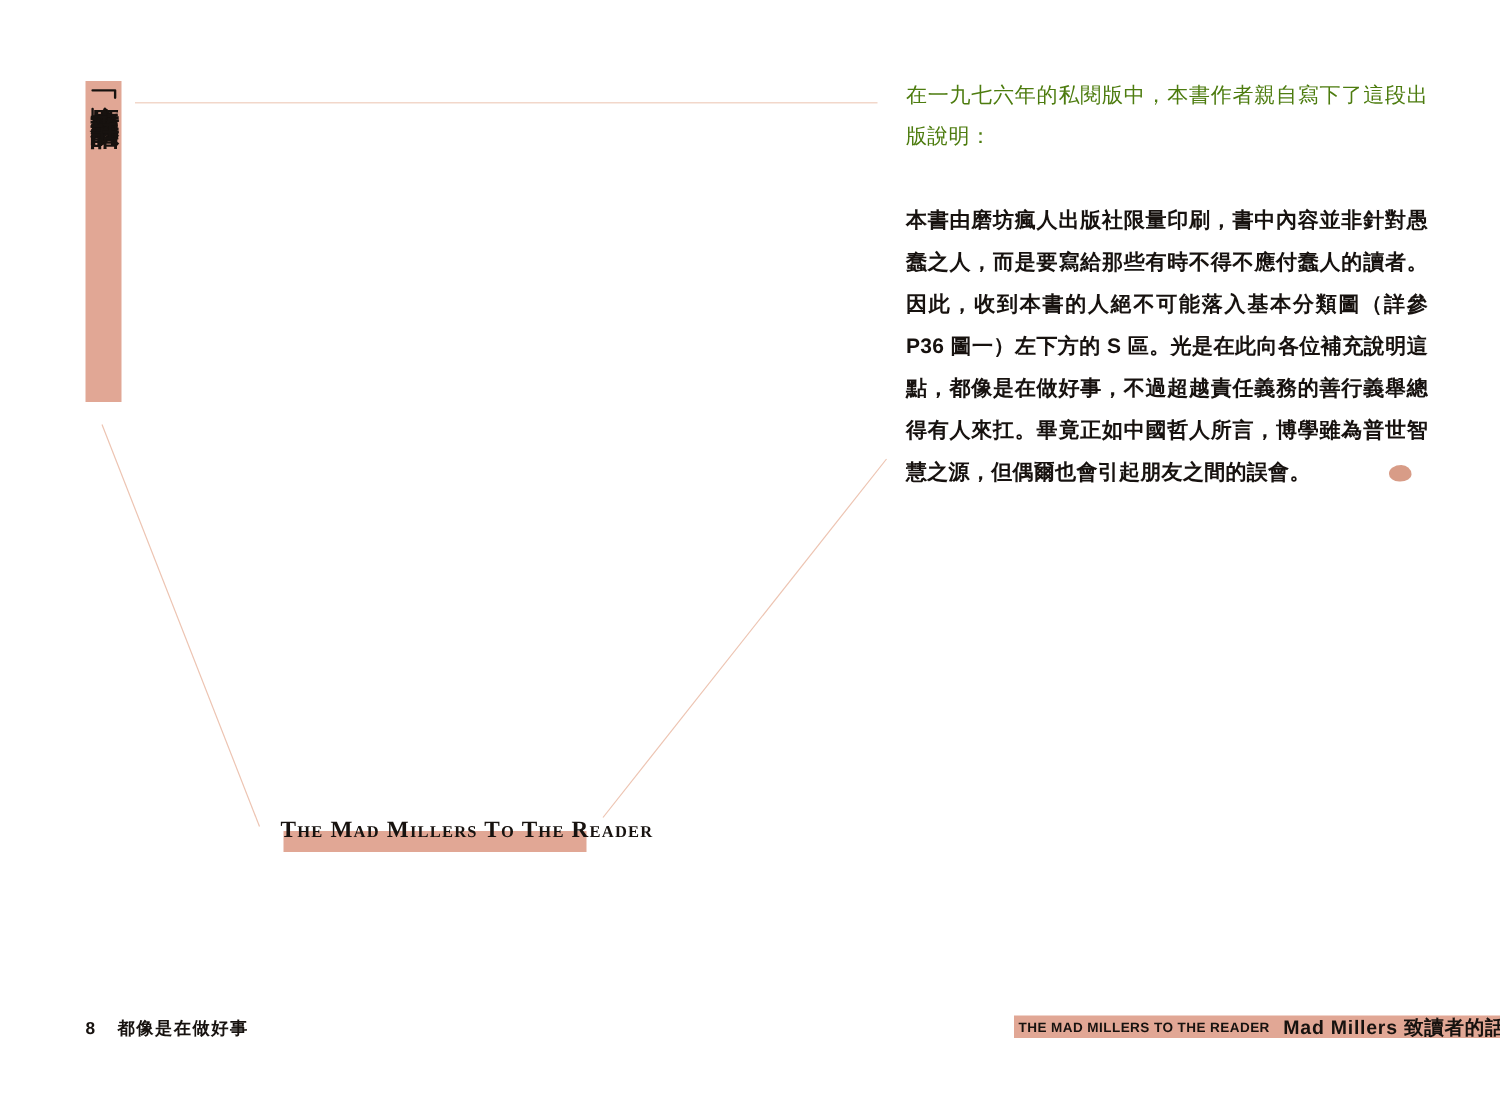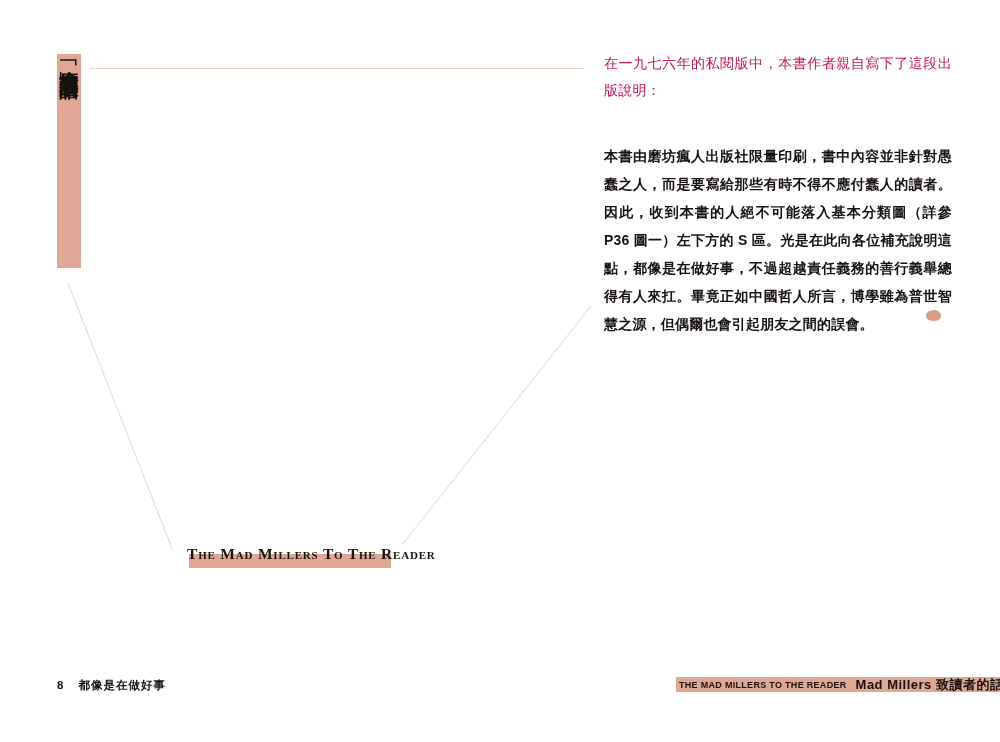--- a/index.html
+++ b/index.html
@@ -38,26 +38,26 @@
     font-family:"Liberation Serif","DejaVu Serif",serif;
     font-variant:small-caps;
     font-weight:600;font-size:15.5px;letter-spacing:0.8px;
     color:#17120f;white-space:nowrap;
   }
 
   
   .intro-para{
     position:absolute;left:604px;top:50px;width:348px;
     font-size:14px;line-height:27px;letter-spacing:0.2px;
-    text-align:justify;color:#be185d;
+    text-align:justify;color:#4d7c0f;
   }
   .body-para{
     position:absolute;left:604px;top:132px;width:348px;
     font-size:14px;line-height:28px;letter-spacing:0.2px;
-    font-weight:bold;text-align:justify;color:#17120f;margin-top:10px;
+    font-weight:bold;text-align:justify;color:#17120f;
   }
   .end-dot{
     position:absolute;left:926px;top:310px;width:15px;height:11px;
     background:#d89c87;
     border-radius:60% 50% 55% 50% / 55% 60% 45% 50%;
   }
 
   
   .footer-left{
     position:absolute;left:57px;top:678px;

